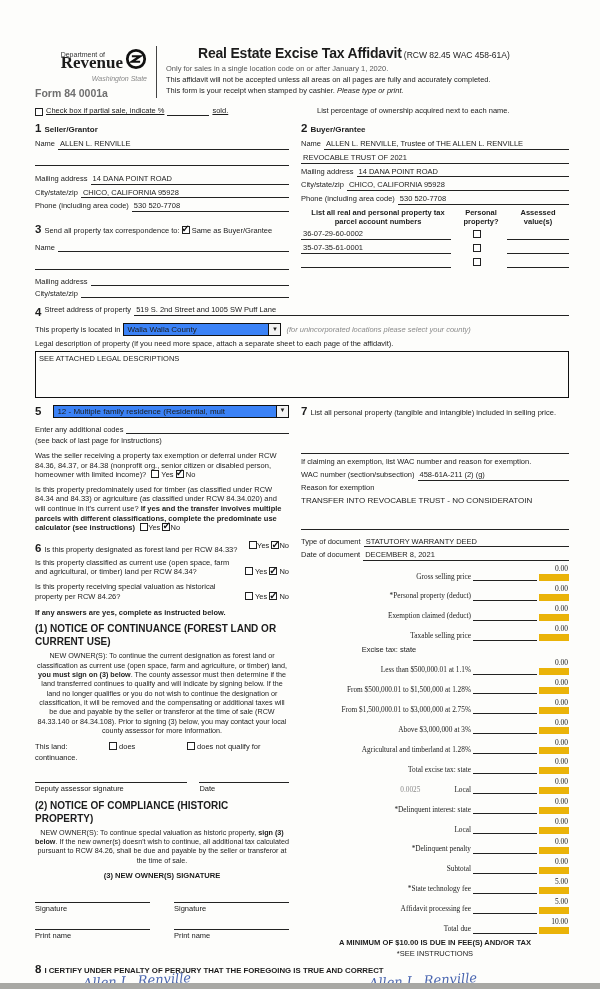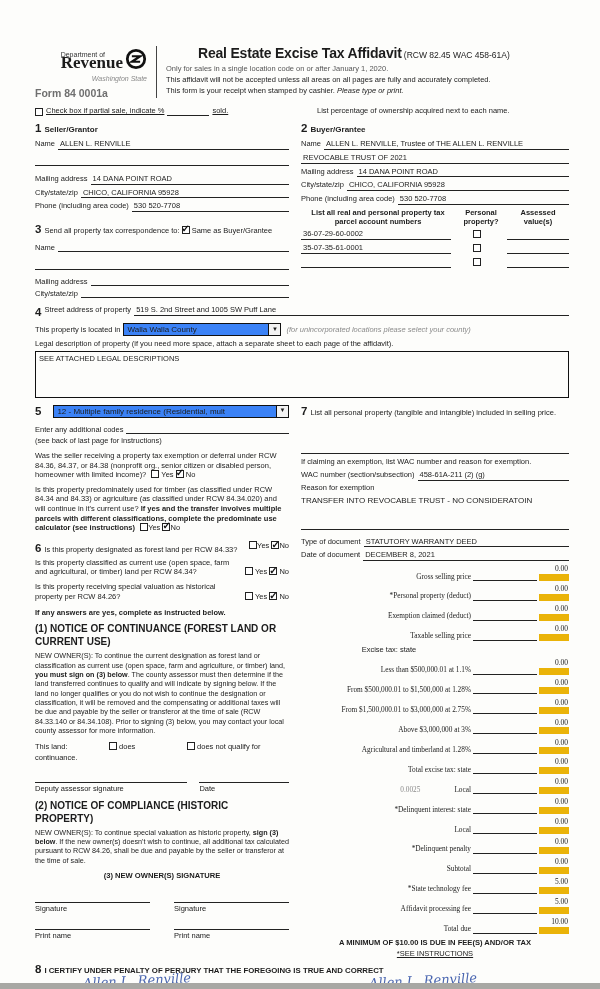--- a/index.html
+++ b/index.html
@@ -50,35 +50,35 @@
   .pnum{flex:1;border-bottom:1px solid #222;padding:0 2px;}
   .pcb{width:52px;flex:none;text-align:center;}
   .pval{width:62px;flex:none;border-bottom:1px solid #222;margin-left:4px;}
   
   .legalbox{border:1.6px solid #111;height:47px;margin-top:2px;padding:2px 3px;}
   
   .q{margin-top:5px;line-height:1.28;}
   .yn{white-space:nowrap;margin-left:3px;}
   .qrow{display:flex;margin-top:5px;}
   .qtext{flex:1;padding-right:4px;}
-  .para{margin-top:3px;line-height:1.3;font-size:7.2px;}
+  .para{margin-top:3px;line-height:1.3;font-size:7.2px;text-align:center;}
   .ntitle{font-weight:bold;margin-top:5px;font-size:10px;}
   .sig3{font-weight:bold;text-align:center;margin-top:6px;font-size:7.6px;}
   .sigpair{display:flex;gap:24px;margin-top:12px;}
   .sigblk{flex:1;}
   .sigrule{border-bottom:1px solid #222;height:10px;}
   .siglab{margin-top:1px;}
   
   .taxrow{display:flex;align-items:flex-end;margin-top:3.2px;font-family:Liberation Serif, serif;}
   .tl{flex:1;text-align:right;white-space:nowrap;font-size:7.3px;}
   .tfill{width:64px;border-bottom:1px solid #222;margin:0 2px;flex:none;}
   .tv{width:30px;flex:none;text-align:right;border-bottom:7px solid #eab308;padding-right:1px;}
   .taxhead{text-align:center;padding-right:92px;margin-top:4px;}
   .minline{font-weight:bold;text-align:center;margin-top:4px;font-size:7.6px;}
-  .seeinst{text-align:center;margin-top:1px;text-decoration:underline;}
+  .seeinst{text-align:center;margin-top:1px;}
   
   .s8{margin-top:4px;}
   .s8cols{display:flex;gap:26px;margin-top:2px;}
   .s8col{flex:1;padding-left:14px;}
   .sigfield{position:relative;}
   .handwriting{position:absolute;left:34px;top:-9px;color:#4a66b0;font-size:13px;font-style:italic;
                font-family:"DejaVu Serif",serif;transform:rotate(-3deg);white-space:nowrap;}
   
   .footrule{border-top:1.4px solid #222;margin-top:5px;}
   .perjury{text-align:center;margin-top:3px;font-size:7px;line-height:1.3;}

